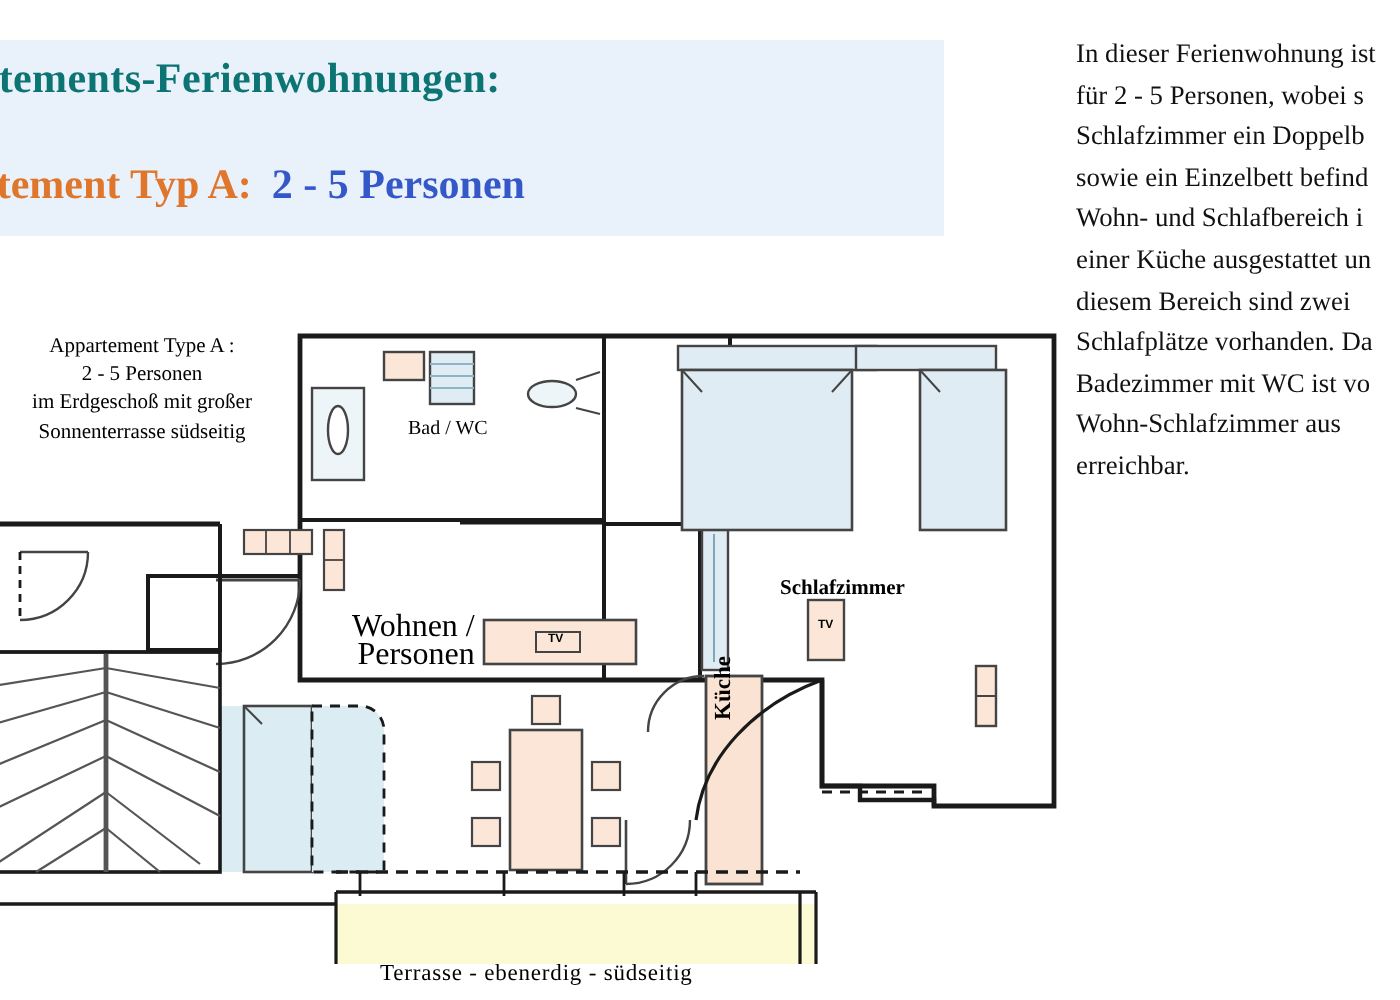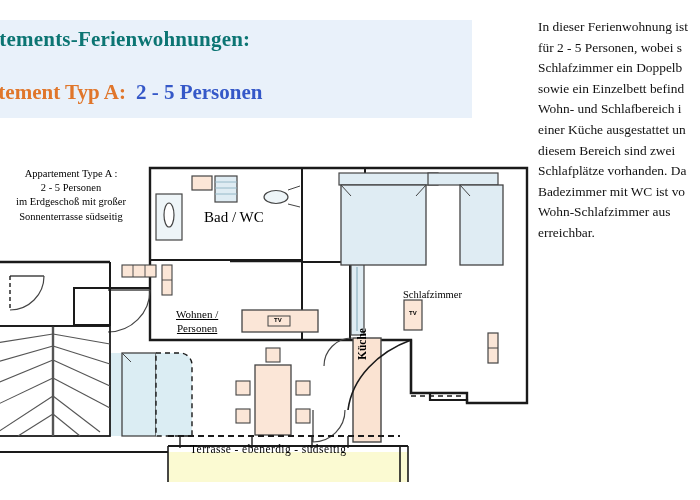--- a/index.html
+++ b/index.html
@@ -38,28 +38,28 @@
     position:absolute;left:-4px;top:167px;width:150px;
     text-align:center;font-size:10.5px;line-height:14.2px;color:#000;
   }
 
   
   #plan{position:absolute;left:0;top:0;width:700px;height:500px;}
   .lbl{
     position:absolute;font-family:"Liberation Serif",serif;
     color:#000;white-space:nowrap;
   }
-  #lbl-bad{left:204px;top:209px;font-size:15px;}
-  #lbl-wohnen{left:176px;top:307px;font-size:11px;text-align:center;line-height:14px;text-decoration:underline;}
-  #lbl-schlaf{left:403px;top:289px;font-size:10.5px;}
+  #lbl-bad{left:204px;top:209px;font-size:10px;}
+  #lbl-wohnen{left:176px;top:307px;font-size:16px;text-align:right;line-height:14px;}
+  #lbl-schlaf{left:390px;top:289px;font-size:10.5px;font-weight:bold;}
   #lbl-kueche{
     left:356px;top:360px;font-size:11.5px;font-weight:bold;
     transform:rotate(-90deg);transform-origin:left top;
   }
-  #lbl-terrasse{left:190px;top:443px;font-size:11.5px;letter-spacing:.4px;}
+  #lbl-terrasse{left:190px;top:481px;font-size:11.5px;letter-spacing:.4px;}
   .tvtxt{position:absolute;font-size:6px;font-weight:bold;font-family:"Liberation Sans",sans-serif;color:#000;}
 </style>
 </head>
 <body>
 
 <div id="header-band"></div>
 
 <div id="title-main">Appartements-Ferienwohnungen:</div>
 
 <div id="title-sub">

